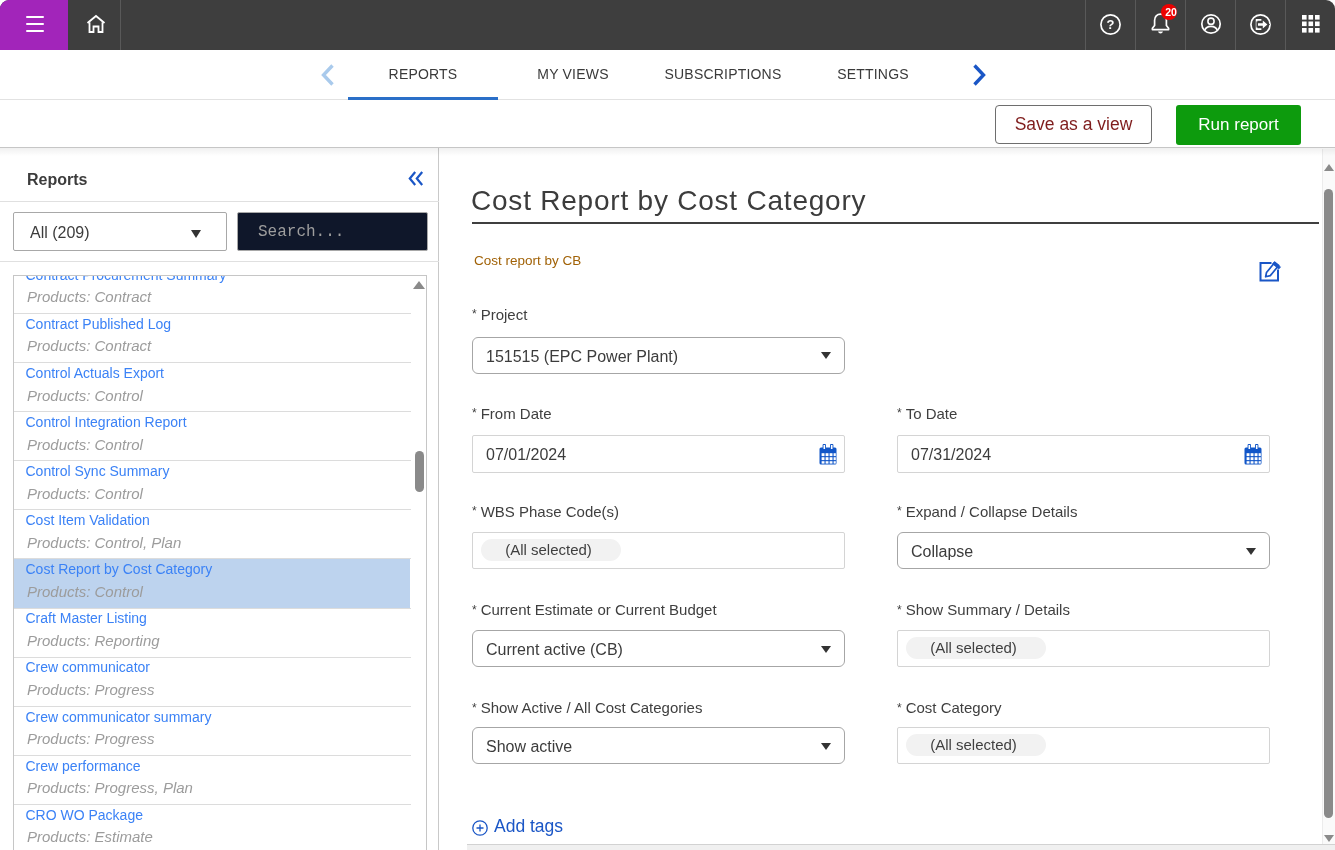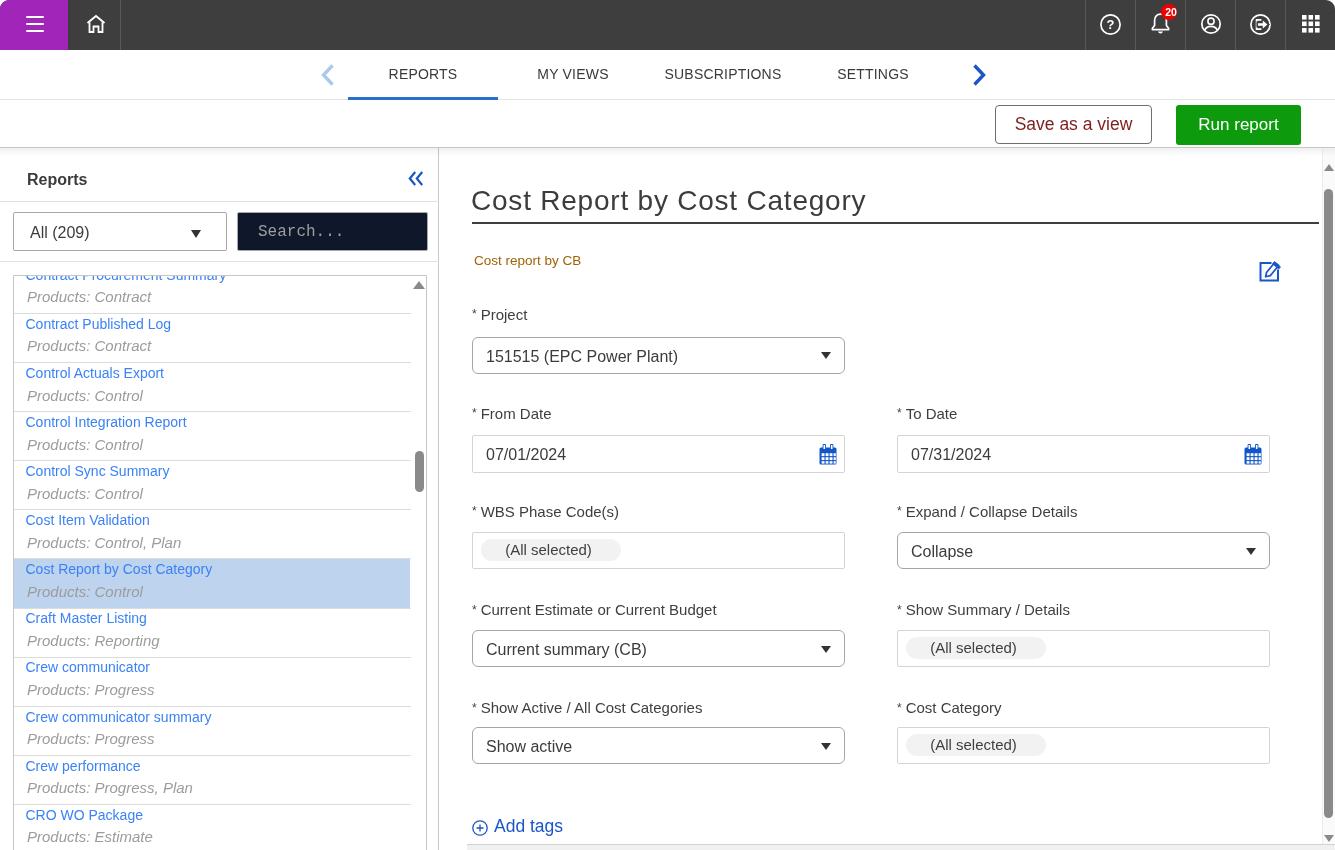--- a/index.html
+++ b/index.html
@@ -337,21 +337,21 @@
         <span class="pill">(All selected)</span>
       </div>
     <div class="lbl" style="left:457px;top:355.5px"><span class="ast">*</span>Expand / Collapse Details</div>
     <div class="field sel" style="left:457px;top:384.2px">
         <span class="txt">Collapse</span>
         <span class="tri"></span>
       </div>
 
     <div class="lbl" style="left:32px;top:454px"><span class="ast">*</span>Current Estimate or Current Budget</div>
     <div class="field sel" style="left:32px;top:482.2px">
-        <span class="txt">Current summary (CB)</span>
+        <span class="txt">Current active (CB)</span>
         <span class="tri"></span>
       </div>
     <div class="lbl" style="left:457px;top:454px"><span class="ast">*</span>Show Summary / Details</div>
     <div class="field inp" style="left:457px;top:482.2px">
         <span class="pill">(All selected)</span>
       </div>
 
     <div class="lbl" style="left:32px;top:552px"><span class="ast">*</span>Show Active / All Cost Categories</div>
     <div class="field sel" style="left:32px;top:579.4px">
         <span class="txt">Show active</span>

